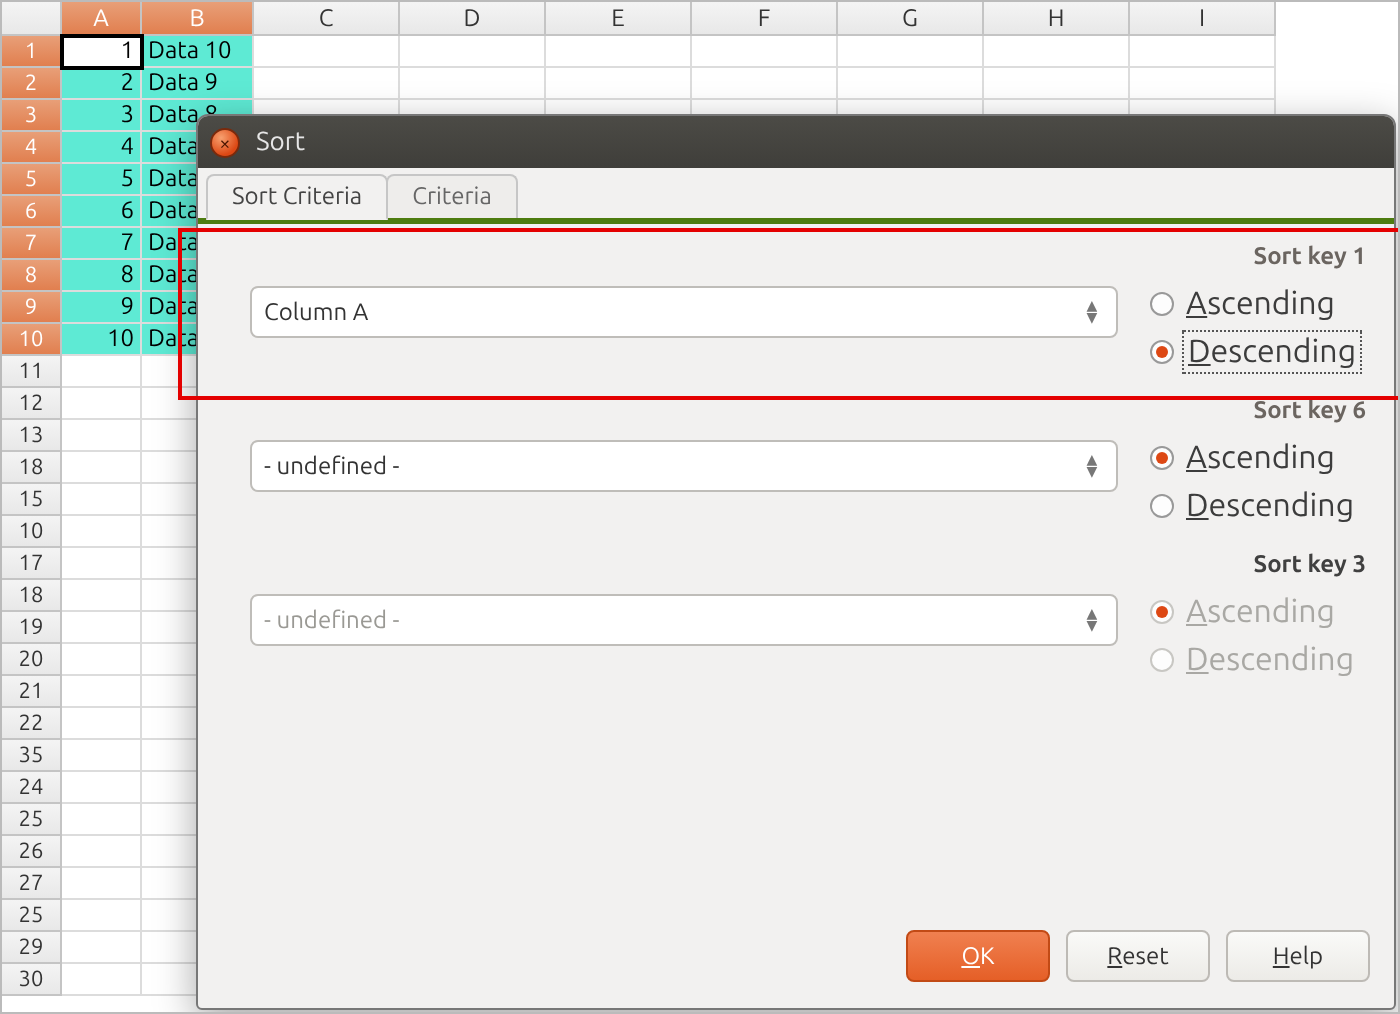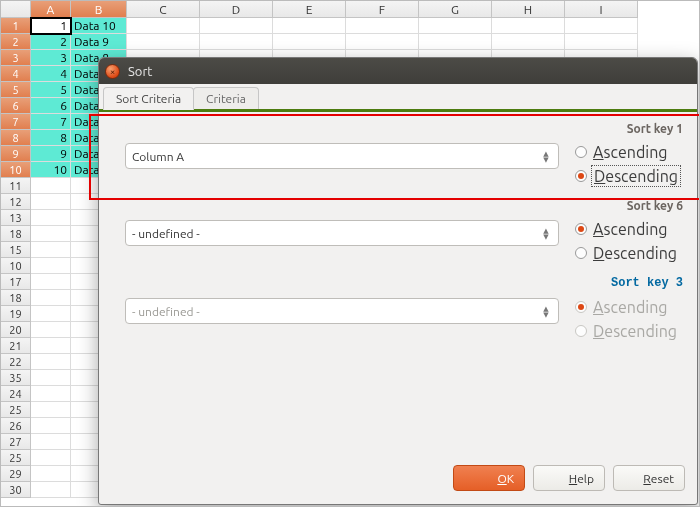--- a/index.html
+++ b/index.html
@@ -152,21 +152,21 @@
   }
   .sortkey {
     margin-bottom: 14px;
   }
   .sortkey h4 {
     font-size:12px;
     font-weight:bold;
     color:#6b6560;
     margin-bottom:8px;
   }
-  .sortkey.disabled h4 { color:#0369a1;font-family:Liberation Mono, monospace;}
+  .sortkey.disabled h4 { color:#404040;}
   .sortkey-row {
     display:flex;
     align-items:flex-start;
     gap:16px;
   }
   .combo {
     flex:1;
     height:26px;
     background:#fff;
     border:1px solid #bfbdb9;
@@ -225,21 +225,21 @@
     align-items:center;
     gap:8px;
     padding:0 12px 8px 12px;
   }
   .btn {
     min-width:72px;height:26px;
     border:1px solid #bdbab5;
     border-radius:4px;
     background:linear-gradient(#fafaf8,#ecebe7);
     font-size:12px;color:#333;
-    display:flex;align-items:center;justify-content:flex-end;
+    display:flex;align-items:center;justify-content:center;
     padding:4px 10px;
   }
   .btn.primary{
     background:linear-gradient(#f08050,#e55f27);
     border-color:#c24a15;
     color:#fff;font-weight:normal;
   }
   .btn .ul{ text-decoration:underline; }
 </style>
 </head>
@@ -707,19 +707,19 @@
       </div>
     </div>
 
   </div>
 
   <div class="footer">
     <div class="btn primary">
       <span><span class="ul">O</span><span>K</span></span>
     </div>
     <div class="btn">
-      <span><span class="ul">H</span><span>elp</span></span>
+      <span><span class="ul">R</span><span>eset</span></span>
     </div>
     <div class="btn">
-      <span><span class="ul">R</span><span>eset</span></span>
+      <span><span class="ul">H</span><span>elp</span></span>
     </div>
   </div>
 </div>
 
 </body></html>

